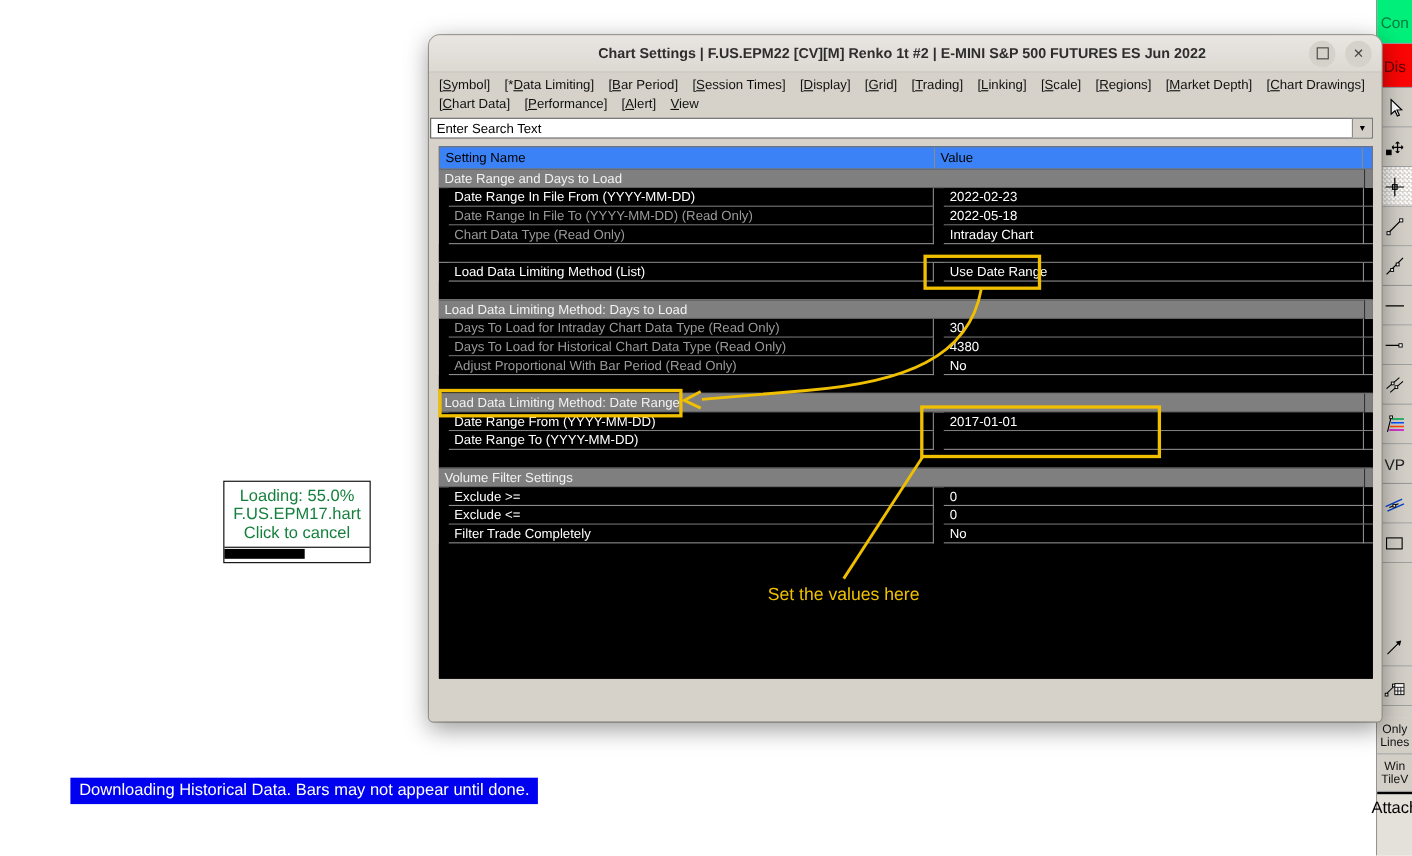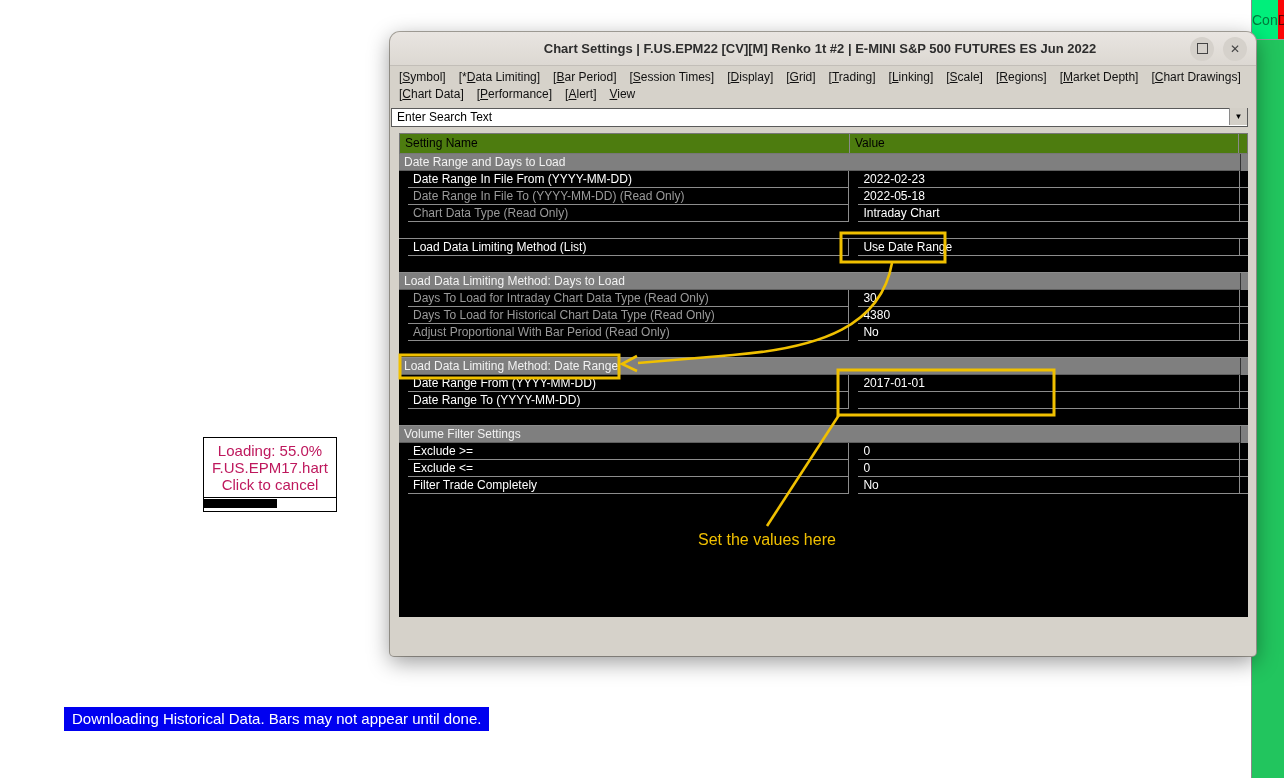--- a/index.html
+++ b/index.html
@@ -1,38 +1,38 @@
 <!DOCTYPE html>
 <html><head>
 <meta charset="utf-8">
 <style>
   html,body{margin:0;padding:0;background:#fff;}
   #page{position:relative;width:1284px;height:778px;overflow:hidden;background:#fff;
         font-family:"Liberation Sans",sans-serif;}
 
   
-  #toolbar{position:absolute;top:0;right:0;width:32px;height:778px;background:#22c55e;
-           border-left:1px solid #8a8a8a;z-index:1;display:flex;flex-direction:row;}
+  #toolbar{position:absolute;top:0;right:0;width:32px;height:778px;background:#e5e5e5;
+           border-left:1px solid #8a8a8a;z-index:1;display:flex;flex-direction:column;}
   .tb-cell{flex:0 0 auto;display:flex;align-items:center;justify-content:center;
            border-bottom:1px solid #9a9a9a;box-sizing:border-box;background:#D3CFC7;}
   .tb-conn{height:40px;background:#00EF7B;color:#007A3D;font-size:14px;}
   .tb-dis{height:40px;background:#FB0505;color:#5A0000;font-size:14px;}
   .tb-tool{height:36px;}
   .tb-tool.selected{background:repeating-conic-gradient(#ffffff 0% 25%, #d8d4cd 0% 50%) 0 0/4px 4px;}
   .tb-gap{height:58px;border-bottom:none;}
   .tb-gap2{height:10px;border-bottom:none;}
   .tb-text{height:34px;font-size:11px;line-height:12px;text-align:center;color:#111;}
   .tb-attach{flex:1 1 auto;border-top:2px solid #000;font-size:15px;color:#000;background:#E4E0DA;
              align-items:flex-start;padding-top:4px;border-bottom:none;}
   .tb-vp{font-size:14px;color:#222;}
 
   
   #loading{position:absolute;left:203px;top:437px;width:134px;height:75px;background:#fff;
            border:1px solid #000;box-sizing:border-box;text-align:center;font-size:15px;
-           color:#be185d;line-height:17px;padding-top:4px;z-index:2;}
+           color:#15803d;line-height:17px;padding-top:4px;z-index:2;}
   #loading .bar{position:absolute;left:0;right:0;bottom:0;height:13px;border-top:1px solid #000;}
   #loading .fill{height:9px;margin-top:1px;background:#000;}
 
   
   #banner{position:absolute;left:64px;top:707px;height:24px;background:#0000F0;color:#fff;
           font-size:15px;line-height:24px;padding:0 8px;z-index:2;white-space:nowrap;}
 
   
   #dialog{position:absolute;left:390px;top:32px;width:866px;height:624px;background:#D6D2CA;
           border-radius:10px 10px 4px 4px;box-shadow:0 6px 22px rgba(0,0,0,.4), 0 0 0 1px #b0aca4;
@@ -54,21 +54,21 @@
   #searchwrap{margin:3px 8px 0 1px;height:19px;position:relative;}
   #searchwrap input{width:100%;height:19px;box-sizing:border-box;border:1px solid #5a5a5a;
                     font-family:"Liberation Sans",sans-serif;font-size:12px;padding:0 20px 0 5px;
                     background:#fff;color:#000;border-radius:0;}
   #search-drop{position:absolute;right:1px;top:1px;width:17px;height:17px;background:#D3CFC7;
                border-left:1px solid #8a8a8a;display:flex;align-items:center;justify-content:center;
                font-size:8px;color:#000;}
 
   
   #table{position:absolute;left:9px;top:101px;width:849px;background:#000;}
-  #thead{display:flex;height:21px;background:#4d7c0f;border:1px solid #777;box-sizing:border-box;
+  #thead{display:flex;height:21px;background:#3b82f6;border:1px solid #777;box-sizing:border-box;
          font-size:12px;color:#000;}
   #thead .hc{line-height:19px;padding-left:5px;box-sizing:border-box;}
   #thead .hc1{width:451px;border-right:1px solid #8a8a8a;}
   #thead .hc2{width:390px;border-right:1px solid #8a8a8a;}
   #thead .hc3{width:8px;}
   .tr{display:flex;height:17px;box-sizing:border-box;font-size:12px;}
   .tr.row .cell{box-sizing:border-box;line-height:16px;padding-left:5px;border-bottom:1px solid #8c8c8c;
                 overflow:hidden;white-space:nowrap;margin-left:9px;}
   .tr.row .label{width:451px;color:#fff;border-right:1px solid #8c8c8c;background:#000;}
   .tr.row .label.ro{color:#9a9a9a;}

